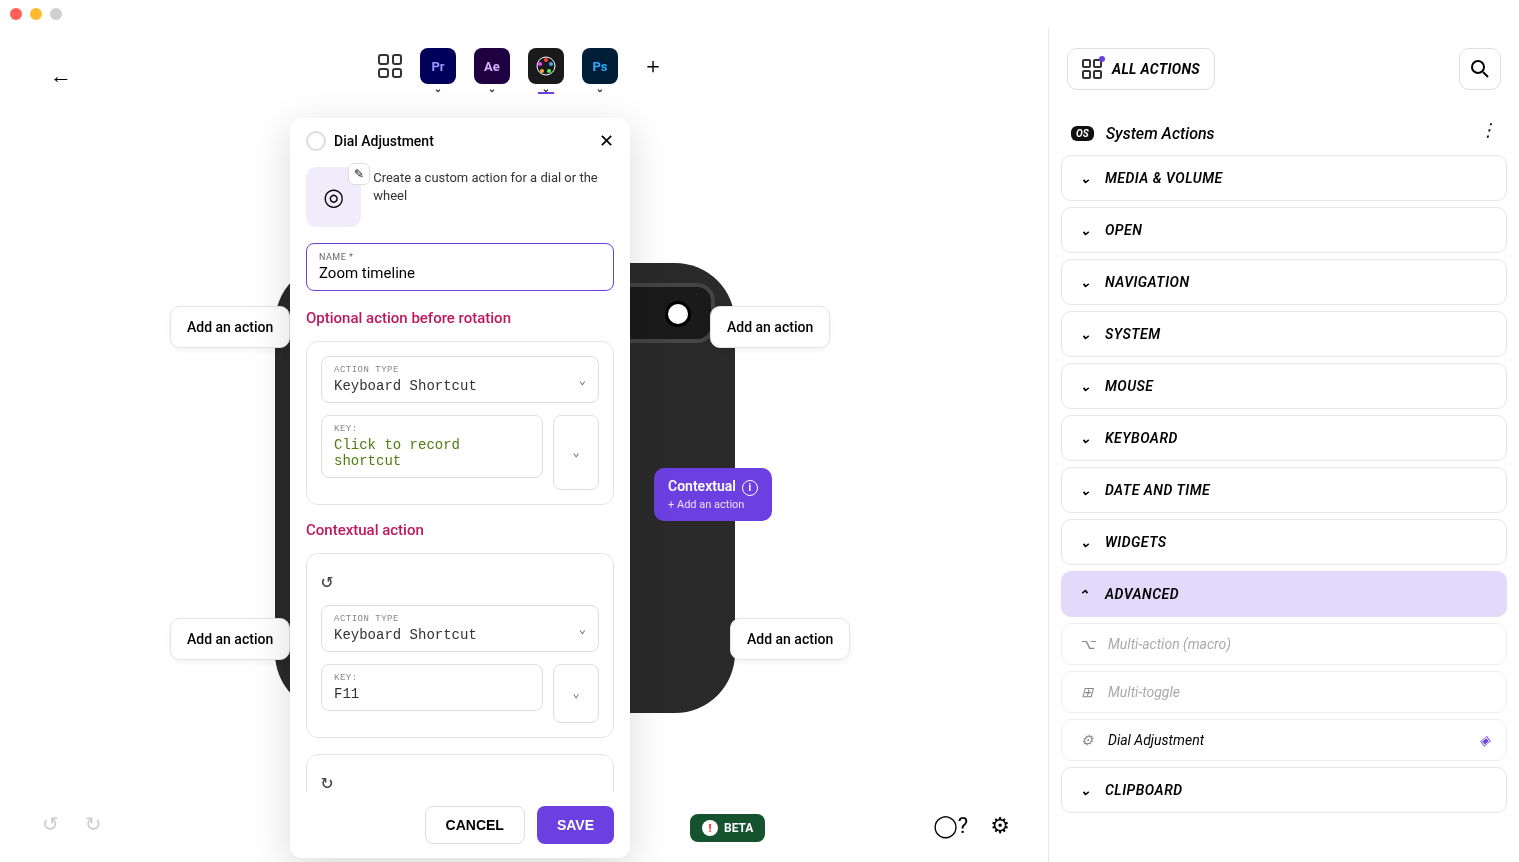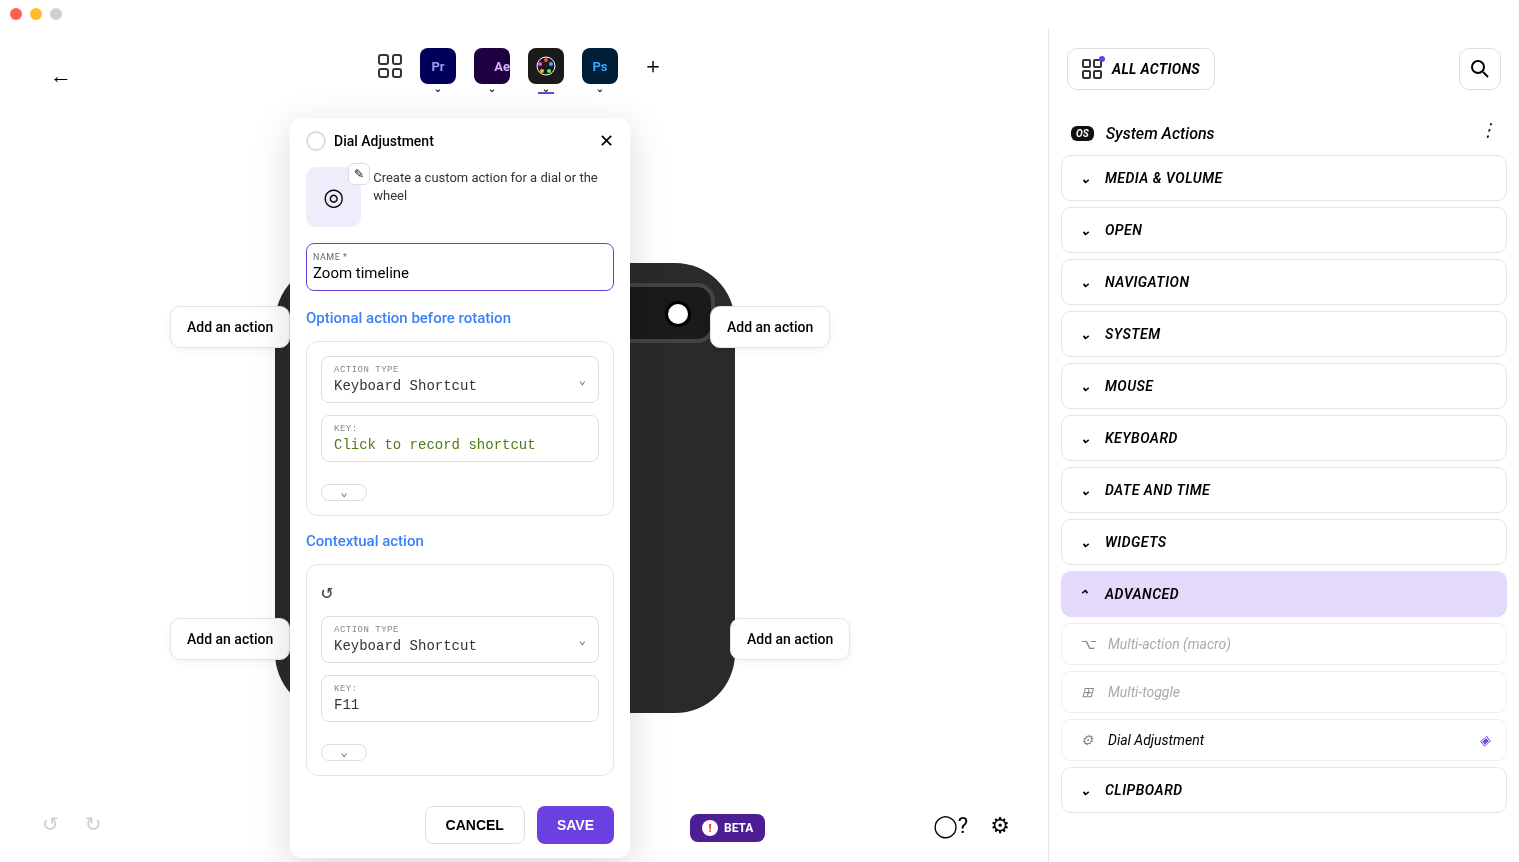--- a/index.html
+++ b/index.html
@@ -19,33 +19,33 @@
 
   
   .top-apps { position: absolute; top: 20px; left: 0; right: 0; display: flex; align-items: center; justify-content: center; gap: 18px; }
   .back-arrow { position: absolute; top: 35px; left: 50px; font-size: 22px; cursor: pointer; }
   .app-grid-icon { width: 24px; height: 24px; display:grid; grid-template-columns:1fr 1fr; grid-template-rows:1fr 1fr; gap:3px; cursor:pointer;}
   .app-grid-icon span{border:2px solid #333; border-radius:3px;}
   .app-icon { width: 36px; height: 36px; border-radius: 8px; display: flex; align-items: center; justify-content: center; font-size: 13px; font-weight: 700; color: white; cursor: pointer; position:relative;}
   .app-icon.active::after{content:""; position:absolute; bottom:-10px; left:10px; right:10px; height:2px; background:#6b3fe0;}
   .app-dropdown-caret{position:absolute; bottom:-10px; left:50%; transform:translateX(-50%); font-size:10px; color:#333;}
   .app-pr { background: #00005b; color:#9999ff;}
-  .app-ae { background: #1f0040; color:#d7b2ff;justify-content:flex-end;}
+  .app-ae { background: #1f0040; color:#d7b2ff;}
   .app-dv { background: #1a1a1a; }
   .app-ps { background: #001e36; color:#31a8ff;}
   .add-app { font-size: 22px; color: #000; cursor: pointer; padding:0 6px;}
 
   
   .action-pill { position: absolute; background: white; border: 1px solid #e5e5e5; border-radius: 10px; padding: 12px 16px; font-size: 14px; font-weight: 500; box-shadow: 0 2px 6px rgba(0,0,0,0.06); cursor:pointer;}
   .contextual-pill { position: absolute; background: #6b3fe0; color: white; border-radius: 10px; padding: 10px 14px; font-size: 14px; font-weight: 600; cursor:pointer;}
   .contextual-pill .sub { font-size: 11px; font-weight: 400; opacity: 0.85; margin-top:2px;}
   .contextual-pill .info{display:inline-flex; width:16px; height:16px; border:1.5px solid white; border-radius:50%; align-items:center; justify-content:center; font-size:10px; font-weight:700; margin-left:6px;}
 
   
-  .beta { position: absolute; bottom: 20px; left: 690px; background: #4c1d95; color: white; border-radius: 8px; padding: 6px 12px; font-size: 12px; font-weight: 700; display: flex; align-items: center; gap: 6px; }
+  .beta { position: absolute; bottom: 20px; left: 690px; background: #14532d; color: white; border-radius: 8px; padding: 6px 12px; font-size: 12px; font-weight: 700; display: flex; align-items: center; gap: 6px; }
   .beta::before{content:"!"; display:inline-flex; width:16px; height:16px; background:white; color:#f33; border-radius:50%; align-items:center; justify-content:center; font-size:11px; font-weight:900;}
 
   
   .bottom-icons { position: absolute; bottom: 24px; right: 38px; display: flex; gap: 22px; font-size: 22px; }
   .bottom-left-icons{position:absolute; bottom:26px; left:42px; display:flex; gap:26px; color:#ccc; font-size:20px;}
 
   
   .device { position: absolute; left: 275px; top: 235px; width: 460px; height: 450px; background: #2a2a2a; border-radius: 60px; }
   .device-top { position:absolute; top:20px; left:300px; width:140px; height:60px; background:#1a1a1a; border-radius:18px; border:4px solid #444;}
   .device-ring{position:absolute; width:26px; height:26px; border:3px solid #000; background:white; border-radius:50%;}
@@ -59,33 +59,33 @@
   .modal-header .title { font-size: 14px; font-weight: 500; display:flex; align-items:center; gap:8px;}
   .modal-header .title::before{content:""; width:16px; height:16px; border:2px solid #ddd; border-radius:50%;}
   .modal-close { font-size: 18px; cursor: pointer; }
   .modal-body { flex: 1; overflow-y: auto; padding: 4px 16px 12px 16px; }
   .modal-body::-webkit-scrollbar{width:6px;} .modal-body::-webkit-scrollbar-thumb{background:#ccc; border-radius:3px;}
   .desc-row{display:flex; gap:12px; align-items:flex-start; margin-bottom:16px;}
   .desc-icon{width:60px; height:60px; background:#f0ecfb; border-radius:10px; display:flex; align-items:center; justify-content:center; font-size:24px;}
   .desc-row .pencil{position:absolute; margin-left:42px; margin-top:-4px; font-size:12px; background:white; border:1px solid #ddd; border-radius:6px; padding:3px 5px;}
   .desc-text{font-size:13px; color:#333; line-height:1.4; padding-top:2px;}
   
-  .field { border: 1.5px solid #6b3fe0; border-radius: 8px; padding: 8px 6px; margin-bottom: 18px; }
+  .field { border: 1.5px solid #6b3fe0; border-radius: 8px; padding: 8px 12px; margin-bottom: 18px; }
   .field-label { font-size: 9px; letter-spacing: 0.5px; color: #666; text-transform: uppercase; }
   .field-input { border: none; outline: none; font-size: 15px; width: 100%; margin-top: 2px; font-family:inherit;}
 
-  .section-title { font-size: 15px; font-weight: 500; margin: 8px 0 14px; color:#3b82f6;}
+  .section-title { font-size: 15px; font-weight: 500; margin: 8px 0 14px; color:#be185d;}
   .option-box { border: 1px solid #e3e3e3; border-radius: 12px; padding: 14px; margin-bottom: 16px; font-family: Liberation Mono, monospace; }
   .subfield { border: 1px solid #ddd; border-radius: 8px; padding: 8px 12px; margin-bottom: 12px; position:relative;}
   .subfield:last-child{margin-bottom:0;}
   .subfield-label { font-size: 9px; letter-spacing: 0.5px; color: #888; }
   .subfield-value { font-size: 14px; color: #333; margin-top:3px;}
   .subfield-placeholder{color:#4d7c0f;}
   .caret{position:absolute; right:12px; top:50%; transform:translateY(-50%); font-size:12px; color:#555;}
-  .key-row{display:flex; gap:10px;flex-direction:column;}
+  .key-row{display:flex; gap:10px;}
   .key-row .subfield:first-child{flex:1;}
   .key-row .caret-box{border:1px solid #ddd; border-radius:8px; width:46px; display:flex; align-items:center; justify-content:center; font-size:12px; color:#555; cursor:pointer;}
   .rot-icon{font-size:20px; color:#444; margin-bottom:12px; display:block;}
 
   .modal-footer { display: flex; justify-content: flex-end; gap: 12px; padding: 14px 16px; }
   .btn { padding: 10px 20px; border-radius: 8px; font-size: 14px; font-weight: 600; cursor: pointer; border: none; }
   .btn-cancel { background: white; border: 1px solid #ddd; }
   .btn-save { background: #6b3fe0; color: white; }
 
   
@@ -165,20 +165,24 @@
       <div class="device-top"></div>
       <div class="device-ring" style="top:38px; left:390px;"></div>
       <div class="device-wheel">
         <div class="wheel-outer"></div>
           <div class="wheel-ring"></div>
       </div>
     </div>
 
     <div class="action-pill" style="top:278px; left:170px;">Add an action</div>
     <div class="action-pill" style="top:278px; left:710px;">Add an action</div>
+    <div class="contextual-pill" style="top:440px; left:654px;">
+      <span>Contextual</span><span class="info">i</span>
+      <div class="sub">+ Add an action</div>
+    </div>
     <div class="action-pill" style="top:590px; left:170px;">Add an action</div>
     <div class="action-pill" style="top:590px; left:730px;">Add an action</div>
 
     <div class="bottom-left-icons">
       <span>↺</span>
       <span>↻</span>
     </div>
     <div class="bottom-icons">
       <span>◯?</span>
       <span>⚙</span>

